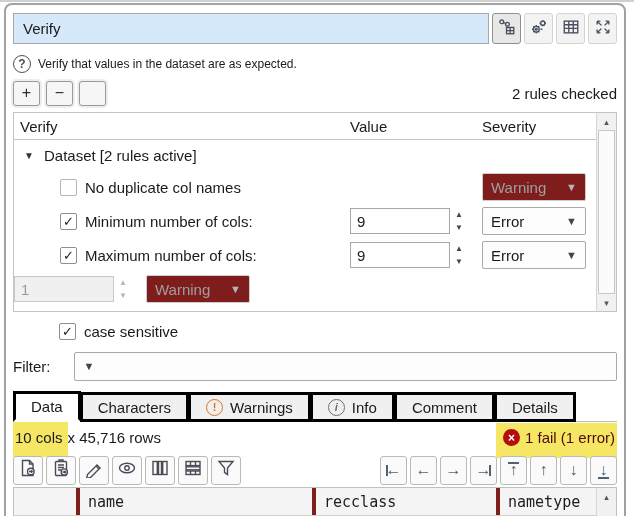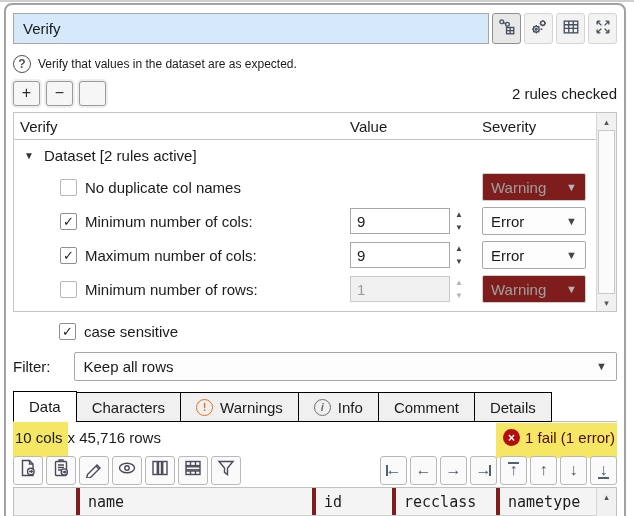--- a/index.html
+++ b/index.html
@@ -62,21 +62,21 @@
   
   .case-row{display:flex;align-items:center;margin-top:7px;height:24px;flex:0 0 auto;}
   .filter-row{display:flex;align-items:center;margin-top:8px;height:30px;flex:0 0 auto;gap:23px;}
   .filter-lab{font-size:15px;}
   .combo{flex:1;height:29px;box-sizing:border-box;border:1px solid #a8a8a8;background:#fdfdfd;border-radius:2px;
     display:flex;align-items:center;justify-content:space-between;padding:0 9px;font-size:15px;}
   .combo .dd-caret{font-size:11px;color:#444;}
   
   .tabbar{display:flex;margin-top:9px;height:31px;flex:0 0 auto;border-bottom:1px solid #bdbdbd;align-items:flex-end;}
   .tab{box-sizing:border-box;height:30px;padding:0 15px;display:flex;align-items:center;gap:7px;font-size:15px;
-    background:#f0f0f0;border:1px solid #000000;margin-right:-1px;margin-bottom:-1px;}
+    background:#f0f0f0;border:3px solid #000000;margin-right:-1px;margin-bottom:-1px;}
   .tab.active{background:#fff;border-bottom-color:#fff;height:31px;}
   .tab-ico{width:17px;height:17px;border-radius:50%;box-sizing:border-box;display:flex;align-items:center;justify-content:center;
     font-size:11px;font-weight:bold;}
   .tab-ico.warn{border:1.7px solid #e0731d;color:#e0731d;}
   .tab-ico.info{border:1.7px solid #6e6e6e;color:#6e6e6e;font-style:italic;}
   
   .status-row{display:flex;align-items:center;height:31px;flex:0 0 auto;font-size:15px;position:relative;}
   .hl{background:#f5e763;}
   .hl-left{padding:7px 5px 11px 2px;margin:-7px 0 -11px 0;}
   .hl-right{margin-left:auto;display:flex;align-items:center;gap:5px;background:#f5e763;
@@ -240,24 +240,20 @@
         </div>
         <div class="sev-wrap">
           <div class="dropdown">
             <span>Error</span>
             <span class="dd-caret">▼</span>
           </div>
         </div>
       </div>
 
       <div class="rt-row">
-        <div class="rule-lab">
-          <span class="cb un"></span>
-          <span class="rule-text">Minimum number of rows:</span>
-        </div>
         <div class="val-wrap">
           <div class="val-input dis">1</div>
           <div class="spinner">
             <span class="spin-btn dis">▲</span>
             <span class="spin-btn dis">▼</span>
           </div>
         </div>
         <div class="sev-wrap">
           <div class="dropdown dis">
             <span>Warning</span>
@@ -277,21 +273,20 @@
   <div class="case-row">
     <span class="cb">
         <span>✓</span>
       </span>
     <span class="rule-text">case sensitive</span>
   </div>
 
   <div class="filter-row">
     <span class="filter-lab">Filter:</span>
     <div class="combo">
-      <span>Keep all rows</span>
       <span class="dd-caret">▼</span>
     </div>
   </div>
 
   <div class="tabbar">
     <div class="tab active">
         <span>Data</span>
       </div>
     <div class="tab">
         <span>Characters</span>
@@ -419,21 +414,20 @@
           <span>↓</span>
         </div>
     </div>
   </div>
 
   <div class="data-table">
     <div class="dt-main">
       <div class="dt-header">
         <div class="dt-col rownum"></div>
         <div class="dt-col c-name">name</div>
-        <div class="dt-col c-id">id</div>
         <div class="dt-col c-recclass">recclass</div>
         <div class="dt-col c-nametype">nametype</div>
       </div>
 
     </div>
     <div class="dt-scroll">
       <div class="sb-btn">▴</div>
     </div>
   </div>
 

